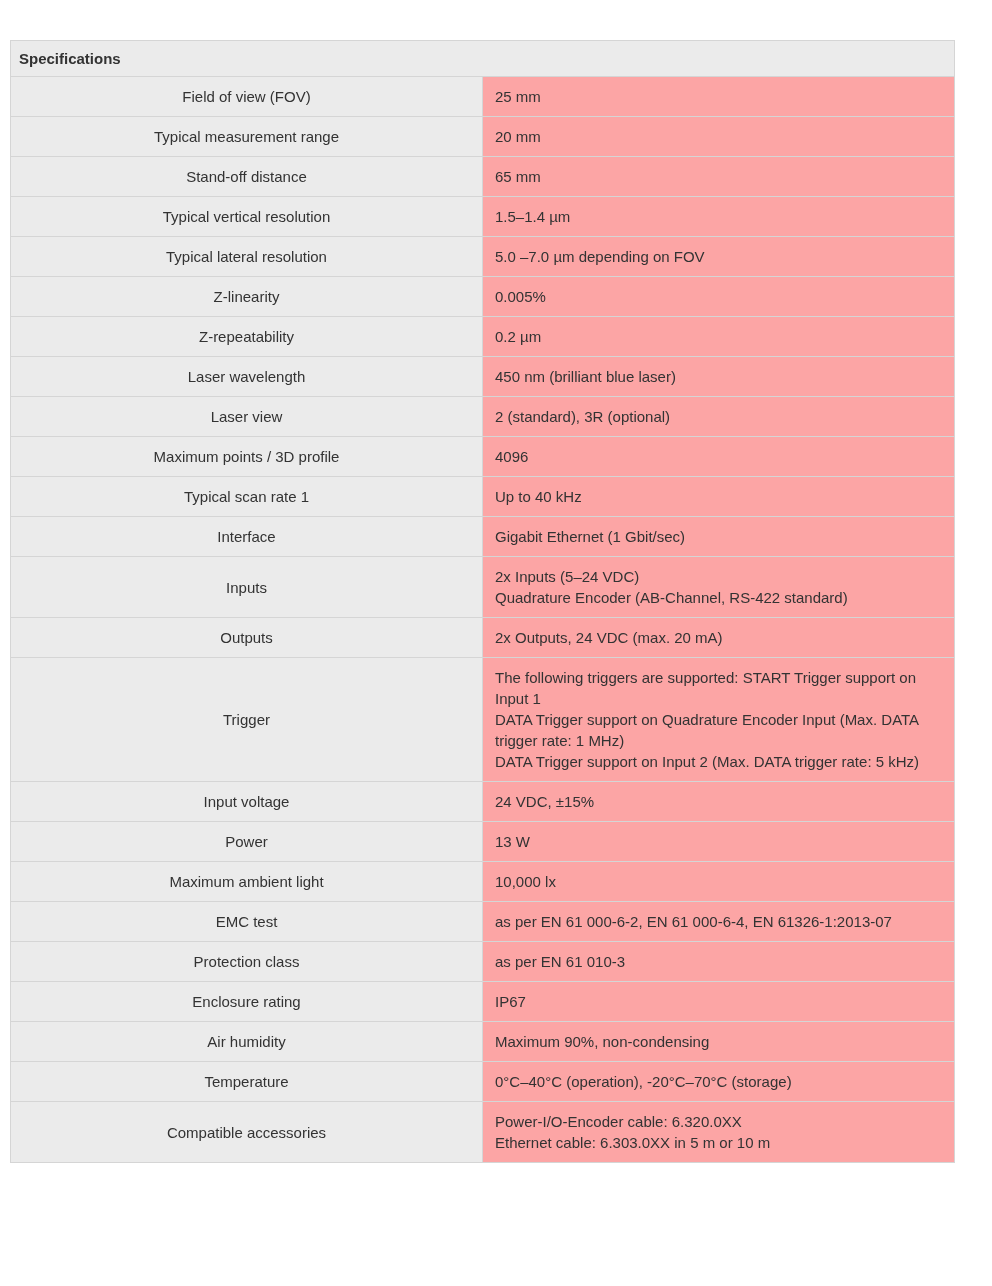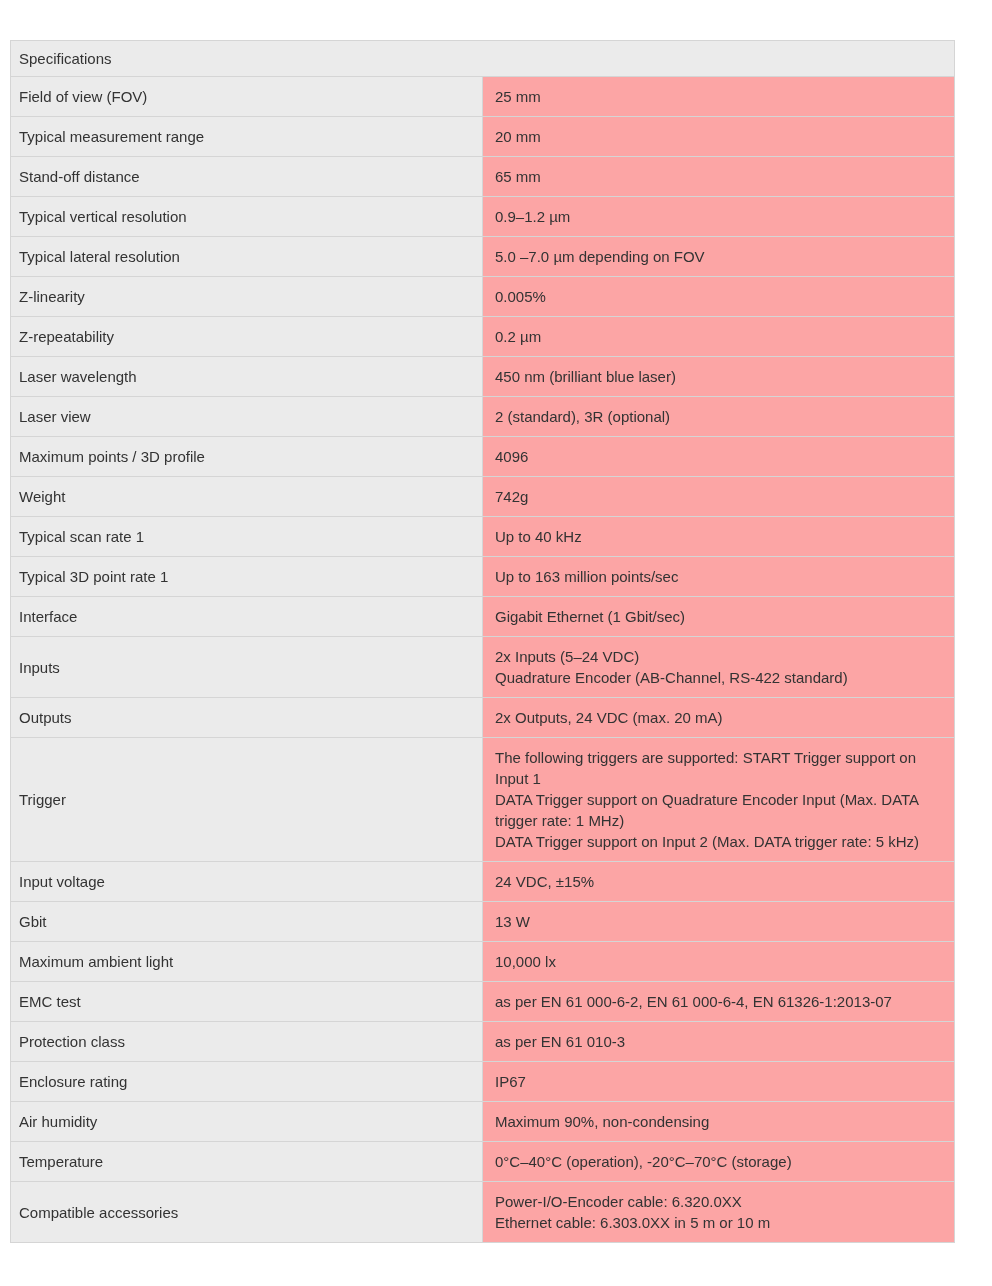--- a/index.html
+++ b/index.html
@@ -22,29 +22,29 @@
   }
   .specs th, .specs td {
     border: 1px solid #d5d5d5;
     font-size: 15px;
     color: #333333;
     vertical-align: middle;
   }
   .specs th.table-title {
     background: #ebebeb;
     text-align: left;
-    font-weight: normal;
+    font-weight: bold;
     padding: 8px 8px;
     line-height: 19px;
   }
   .specs td.label {
     background: #ebebeb;
     width: 246px;
-    text-align: left;
-    padding: 9px 8px;
+    text-align: center;
+    padding: 9px 14px;
     line-height: 21px;
     font-weight: normal;
   }
   .specs td.value {
     background: #fca5a5;
     text-align: left;
     padding: 9px 12px;
     line-height: 21px;
     white-space: pre-line;
   }
@@ -70,21 +70,21 @@
     <td class="value">20 mm</td>
   </tr>
 
   <tr>
     <td class="label">Stand-off distance</td>
     <td class="value">65 mm</td>
   </tr>
 
   <tr>
     <td class="label">Typical vertical resolution</td>
-    <td class="value">0.9–1.2 µm</td>
+    <td class="value">1.5–1.4 µm</td>
   </tr>
 
   <tr>
     <td class="label">Typical lateral resolution</td>
     <td class="value">5.0 –7.0 µm depending on FOV</td>
   </tr>
 
   <tr>
     <td class="label">Z-linearity</td>
     <td class="value">0.005%</td>
@@ -103,34 +103,26 @@
   <tr>
     <td class="label">Laser view</td>
     <td class="value">2 (standard), 3R (optional)</td>
   </tr>
 
   <tr>
     <td class="label">Maximum points / 3D profile</td>
     <td class="value">4096</td>
   </tr>
 
-  <tr>
-    <td class="label">Weight</td>
-    <td class="value">742g</td>
-  </tr>
 
   <tr>
     <td class="label">Typical scan rate 1</td>
     <td class="value">Up to 40 kHz</td>
   </tr>
 
-  <tr>
-    <td class="label">Typical 3D point rate 1</td>
-    <td class="value">Up to 163 million points/sec</td>
-  </tr>
 
   <tr>
     <td class="label">Interface</td>
     <td class="value">Gigabit Ethernet (1 Gbit/sec)</td>
   </tr>
 
   <tr>
     <td class="label">Inputs</td>
     <td class="value">2x Inputs (5–24 VDC)
 Quadrature Encoder (AB-Channel, RS-422 standard)</td>
@@ -147,21 +139,21 @@
 DATA Trigger support on Quadrature Encoder Input (Max. DATA trigger rate: 1 MHz)
 DATA Trigger support on Input 2 (Max. DATA trigger rate: 5 kHz)</td>
   </tr>
 
   <tr>
     <td class="label">Input voltage</td>
     <td class="value">24 VDC, ±15%</td>
   </tr>
 
   <tr>
-    <td class="label">Gbit</td>
+    <td class="label">Power</td>
     <td class="value">13 W</td>
   </tr>
 
   <tr>
     <td class="label">Maximum ambient light</td>
     <td class="value">10,000 lx</td>
   </tr>
 
   <tr>
     <td class="label">EMC test</td>

